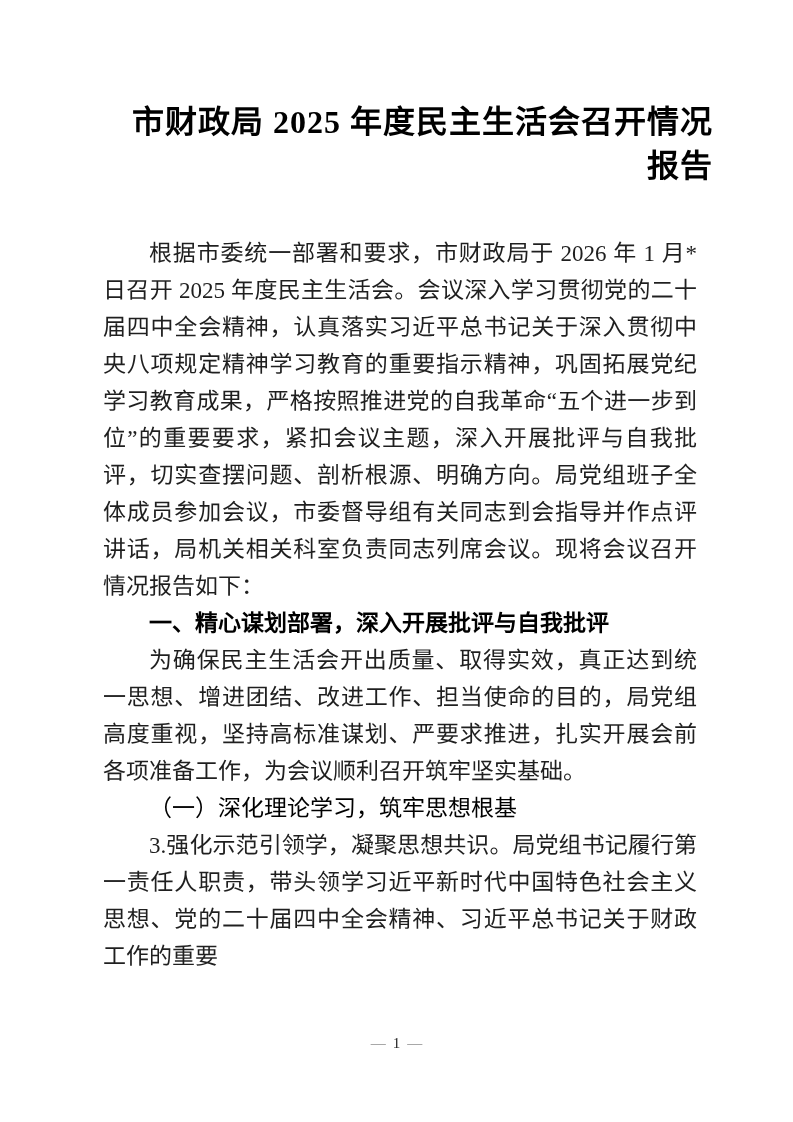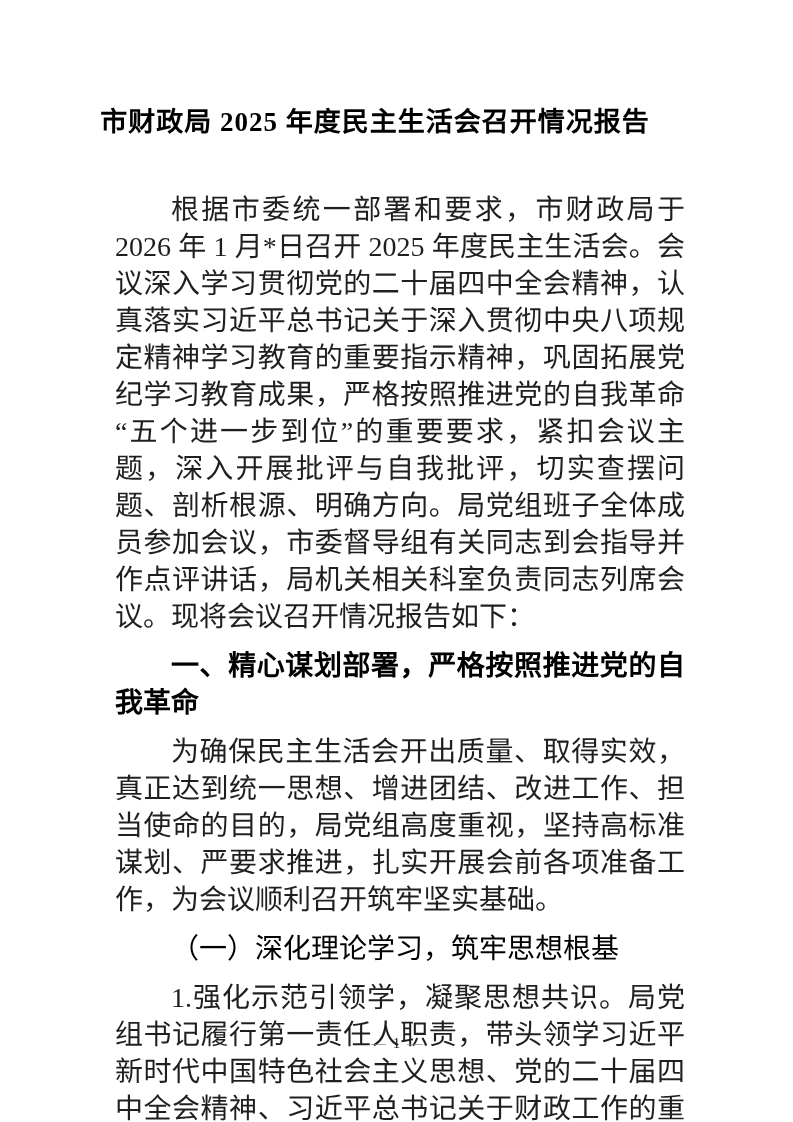--- a/index.html
+++ b/index.html
@@ -13,39 +13,39 @@
     overflow: hidden;
     font-family: "Liberation Serif", "DejaVu Serif", serif;
   }
   .doc-page {
     position: relative;
     width: 793px;
     height: 1122px;
     background: #ffffff;
   }
   .doc-title {
-    margin: 0 0 0 78px;
+    margin: 0 0 0 119px;
     padding-top: 100px;
     width: 594px;
     font-family: "Liberation Serif", "DejaVu Serif", serif;
     font-weight: 700;
-    font-size: 27px;
+    font-size: 32px;
     line-height: 44px;
     letter-spacing: 1px;
-    text-align: center;
+    text-align: right;
     color: #000000;
   }
   .doc-body {
     margin: 47px 0 0 103px;
     width: 594px;
   }
   .doc-body p.block {
-    margin: 12px;
+    margin: 0;
     padding: 0;
-    font-size: 28px;
+    font-size: 23px;
     line-height: 37px;
     text-indent: 2em;
     text-align: justify;
     text-justify: inter-character;
     color: #1f1f1f;
     font-family: "Liberation Serif", "DejaVu Serif", serif;
   }
   .doc-body p.block.heading1 {
     font-family: "Liberation Sans", "DejaVu Sans", sans-serif;
     font-weight: 700;
@@ -75,23 +75,23 @@
 </style>
 </head>
 <body>
 
 <div class="doc-page">
 
   <h1 class="doc-title">市财政局 2025 年度民主生活会召开情况报告</h1>
 
   <main class="doc-body">
       <p class="block paragraph">根据市委统一部署和要求，市财政局于 2026 年 1 月*日召开 2025 年度民主生活会。会议深入学习贯彻党的二十届四中全会精神，认真落实习近平总书记关于深入贯彻中央八项规定精神学习教育的重要指示精神，巩固拓展党纪学习教育成果，严格按照推进党的自我革命“五个进一步到位”的重要要求，紧扣会议主题，深入开展批评与自我批评，切实查摆问题、剖析根源、明确方向。局党组班子全体成员参加会议，市委督导组有关同志到会指导并作点评讲话，局机关相关科室负责同志列席会议。现将会议召开情况报告如下：</p>
-      <p class="block heading1">一、精心谋划部署，严格按照推进党的自我革命</p>
+      <p class="block heading1">一、精心谋划部署，深入开展批评与自我批评</p>
       <p class="block paragraph">为确保民主生活会开出质量、取得实效，真正达到统一思想、增进团结、改进工作、担当使命的目的，局党组高度重视，坚持高标准谋划、严要求推进，扎实开展会前各项准备工作，为会议顺利召开筑牢坚实基础。</p>
       <p class="block heading2">（一）深化理论学习，筑牢思想根基</p>
-      <p class="block paragraph">1.强化示范引领学，凝聚思想共识。局党组书记履行第一责任人职责，带头领学习近平新时代中国特色社会主义思想、党的二十届四中全会精神、习近平总书记关于财政工作的重要</p>
+      <p class="block paragraph">3.强化示范引领学，凝聚思想共识。局党组书记履行第一责任人职责，带头领学习近平新时代中国特色社会主义思想、党的二十届四中全会精神、习近平总书记关于财政工作的重要</p>
     </main>
 
   <footer class="doc-footer">
     <span class="dash">—</span><span class="num">1</span><span class="dash">—</span>
   </footer>
 
 </div>
 
 </body></html>

